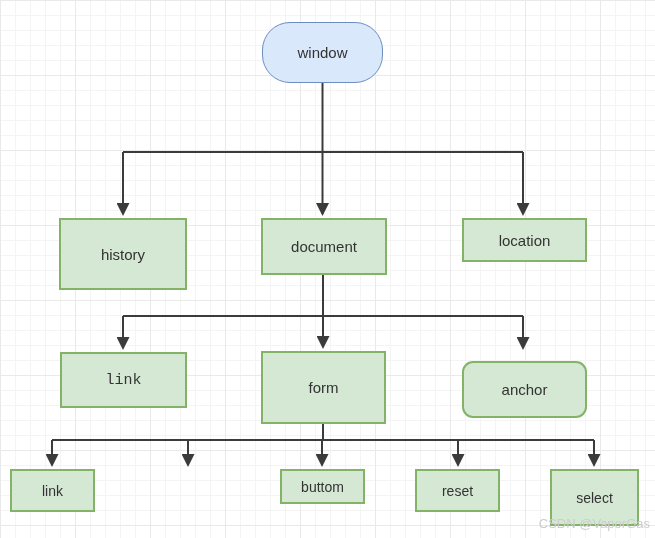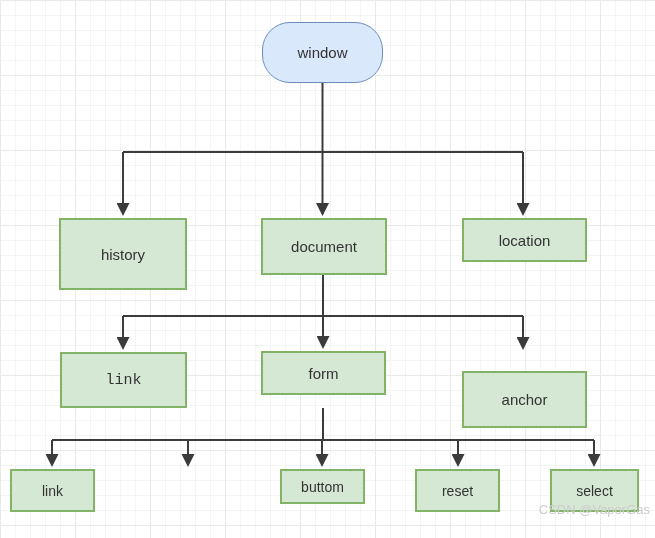--- a/index.html
+++ b/index.html
@@ -29,21 +29,21 @@
     font-size:15px;
     white-space:nowrap;
   }
   .node.root{
     background:var(--root-fill,#dae8fc);
     border:1.8px solid var(--root-border,#6c8ebf);
     border-radius:28px;
   }
   .node.small{font-size:14px;}
   .watermark{
-    position:absolute;right:5px;bottom:21px;
+    position:absolute;right:5px;bottom:7px;
     color:var(--watermark-color,#cccccc);
     font-size:13px;
   }
 </style>
 </head>
 <body>
 
 <div class="canvas">
 
   <svg class="edges" viewBox="0 0 655 538" aria-hidden="true">
@@ -72,22 +72,22 @@
     <path class="edge" d="M594,440 L594,465" marker-end="url(#arrow)"></path>
   </svg>
 
   <div class="node root" style="left:262px;top:22px;width:121px;height:61px;">window</div>
 
   <div class="node" style="left:59px;top:218px;width:128px;height:72px;">history</div>
   <div class="node" style="left:261px;top:218px;width:126px;height:57px;text-align:right;">document</div>
   <div class="node" style="left:462px;top:218px;width:125px;height:44px;">location</div>
 
   <div class="node" style="left:60px;top:352px;width:127px;height:56px;font-family:Liberation Mono, monospace;">link</div>
-  <div class="node" style="left:261px;top:351px;width:125px;height:44px;">form</div>
-  <div class="node" style="left:462px;top:371px;width:125px;height:57px;">anchor</div>
+  <div class="node" style="left:261px;top:351px;width:125px;height:73px;">form</div>
+  <div class="node" style="left:462px;top:361px;width:125px;height:57px;border-radius:11px;">anchor</div>
 
   <div class="node small" style="left:10px;top:469px;width:85px;height:43px;">link</div>
   <div class="node small" style="left:280px;top:469px;width:85px;height:35px;">buttom</div>
   <div class="node small" style="left:415px;top:469px;width:85px;height:43px;">reset</div>
-  <div class="node small" style="left:550px;top:469px;width:89px;height:43px;">select</div>
+  <div class="node small" style="left:550px;top:469px;width:89px;height:57px;">select</div>
 
   <div class="watermark">CSDN @VaporGas</div>
 </div>
 
 </body></html>

